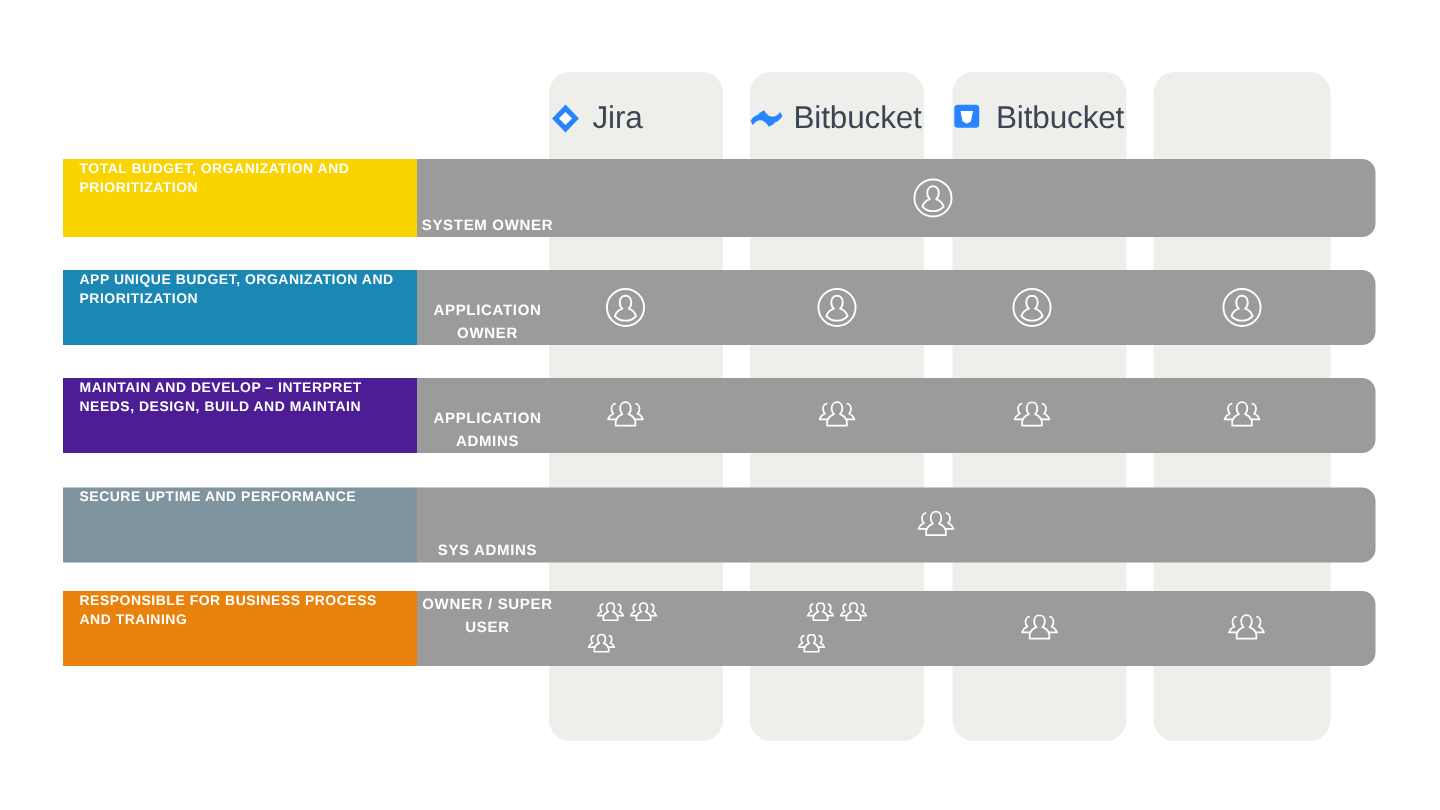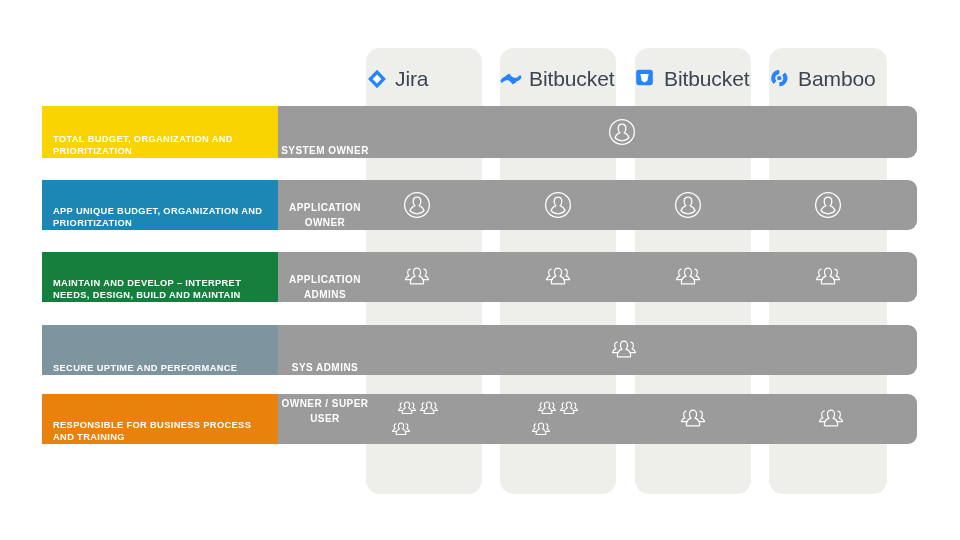--- a/index.html
+++ b/index.html
@@ -63,21 +63,21 @@
     background: #9b9b9b;
     border-radius: 9px;
   }
 
   
   .row-label {
     position: absolute;
     left: 42px;
     width: 236px;
     display: flex;
-    align-items: flex-end;
+    align-items: flex-start;
     color: #ffffff;
     font-size: 9.3px;
     font-weight: bold;
     line-height: 1.35;
     letter-spacing: 0.35px;
     padding: 0 11px;
     box-sizing: border-box;
     text-transform: uppercase;
   }
 
@@ -143,30 +143,20 @@
   <div class="col-header" style="left:635px;width:116px;">
     <span class="logo-mark">
       <svg viewBox="0 0 32 32" width="19" height="19" aria-hidden="true">
         <rect x="2" y="3" width="28" height="26" rx="4" fill="#2684ff"></rect>
         <path d="M9 10h14l-2.2 11.5L16 24.5l-4.8-3z" fill="#ffffff"></path>
       </svg>
     </span>
     <span class="logo-text">Bitbucket</span>
   </div>
 
-  <div class="col-header" style="left:769px;width:118px;">
-    <span class="logo-mark">
-      <svg viewBox="0 0 32 32" width="20" height="20" aria-hidden="true">
-        <path d="M16.5 3.2a13 13 0 0 0-9.1 22.2l4.5-4.5a6.6 6.6 0 0 1 4.6-11.3z" fill="#2684ff"></path>
-        <path d="M16.5 29.2a13 13 0 0 0 9.1-22.2l-4.5 4.5a6.6 6.6 0 0 1-4.6 11.3z" fill="#2684ff"></path>
-        <circle cx="16.5" cy="16.2" r="3.4" fill="#2684ff"></circle>
-      </svg>
-    </span>
-    <span class="logo-text">Bamboo</span>
-  </div>
 
   <div class="row-bar" style="top:106px;height:52px;"></div>
   <div class="row-label" style="top:106px;height:52px;background:#fad401;">
     <span>Total budget, organization and prioritization</span>
   </div>
   <div class="role-name" style="top:106px;height:52px;">
     <span>System Owner</span>
   </div>
   <div class="icon-cell" style="left:592px;top:106px;width:60px;height:52px;">
     <span class="icon-wrap">
@@ -211,21 +201,21 @@
   <div class="icon-cell" style="left:803px;top:180px;width:50px;height:50px;">
     <span class="icon-wrap">
       <svg width="30" height="30" viewBox="0 0 40 40" aria-hidden="true">
         <circle cx="20" cy="20" r="16.5" fill="none" stroke="#ffffff" stroke-width="1.7"></circle>
         <path d="M20 9.5c-3.1 0-5.1 2.5-5.1 5.9 0 2.5 1 4.6 2.3 5.6-3.3 1.1-5.6 3.6-6.6 6.6 2.2 2.5 5.6 4.1 9.4 4.1s7.2-1.6 9.4-4.1c-1-3-3.3-5.5-6.6-6.6 1.3-1 2.3-3.1 2.3-5.6 0-3.4-2-5.9-5.1-5.9z" fill="none" stroke="#ffffff" stroke-width="1.7" stroke-linejoin="round"></path>
       </svg>
     </span>
   </div>
 
   <div class="row-bar" style="top:252px;height:50px;"></div>
-  <div class="row-label" style="top:252px;height:50px;background:#15803d;">
+  <div class="row-label" style="top:252px;height:50px;background:#4c1d95;">
     <span>Maintain and develop – interpret needs, design, build and maintain</span>
   </div>
   <div class="role-name" style="top:252px;height:50px;">
     <span>Application Admins</span>
   </div>
   <div class="icon-cell" style="left:392px;top:252px;width:50px;height:50px;">
     <span class="icon-wrap">
       <svg width="30" height="28" viewBox="0 0 44 40" aria-hidden="true">
         <g fill="none" stroke="#ffffff" stroke-width="1.7" stroke-linejoin="round">
           <path d="M12.5 8.5c-2.6 0-4.2 2.2-4.2 5 0 2.1.8 3.9 1.9 4.8-2.6.9-4.5 3-5.3 5.6h8.6"></path>

